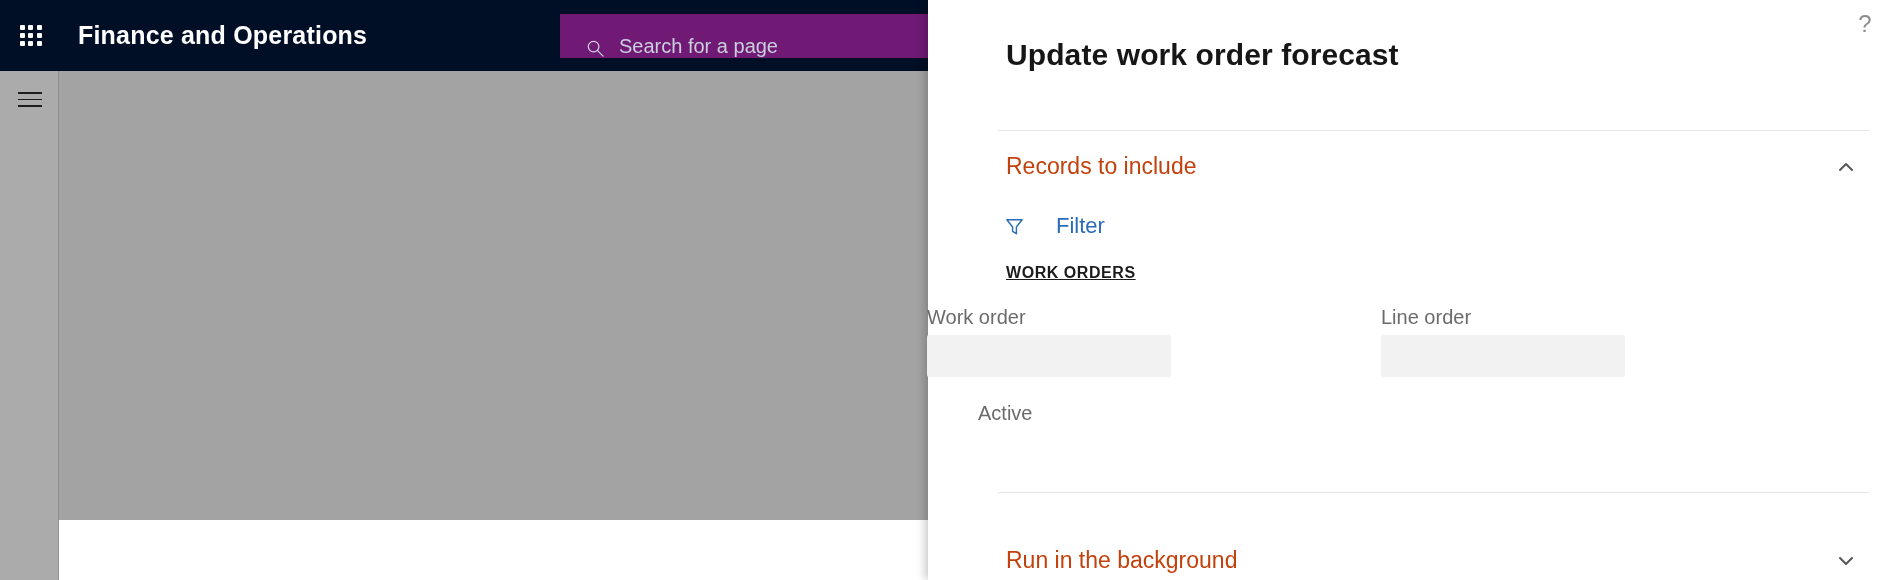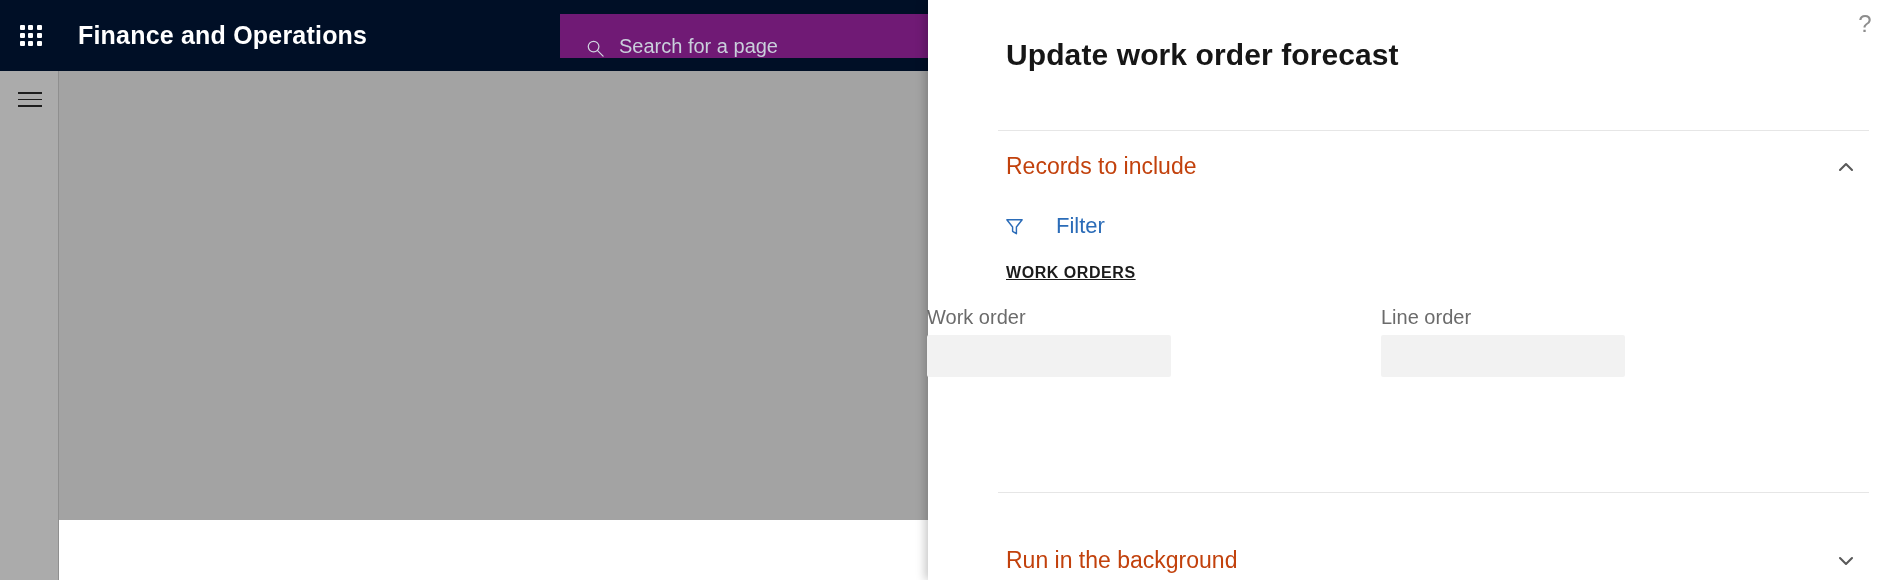--- a/index.html
+++ b/index.html
@@ -315,20 +315,21 @@
       </span>
     </div>
   </div>
 
   <div class="field f-workorder">
     <label class="field-label">Work order</label>
     <input class="field-input" type="text" value="" style="">
   </div>
 
   <div class="field f-active">
+    <label class="field-label">Active</label>
   </div>
 
   <div class="field f-linenumber">
     <label class="field-label">Line order</label>
     <input class="field-input" type="text" value="" style="">
   </div>
 
 </div>
 
 </body></html>

